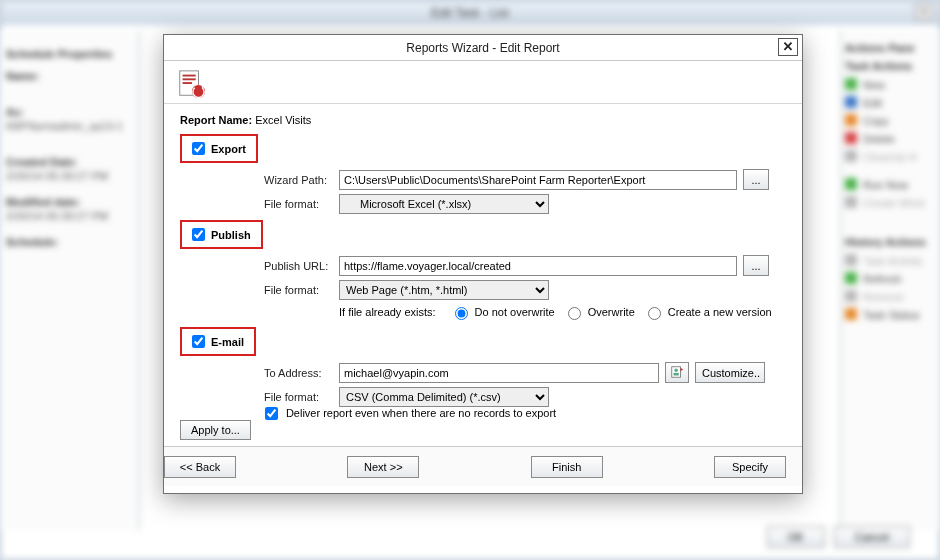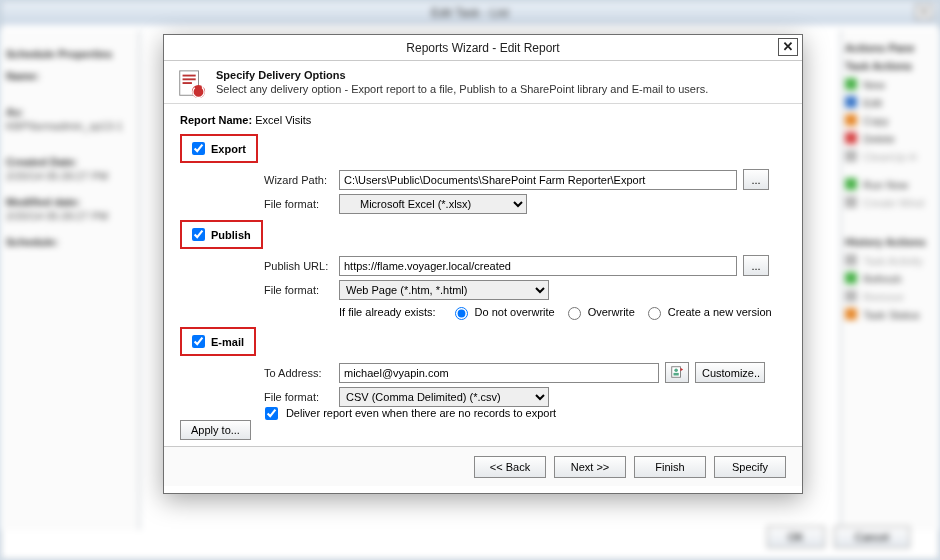--- a/index.html
+++ b/index.html
@@ -227,21 +227,21 @@
   display: flex;
   align-items: center;
   gap: 5px;
   font-size: 11px;
 }
 
 .modal-footer {
   border-top: 1px solid #c9c9c9;
   height: 40px;
   display: flex;
-  justify-content: flex-end;
+  justify-content: space-between;
   align-items: center;
   padding-right: 16px;
   gap: 8px;
   background: #fafafa;
 }
 .footer-btn {
   border: 1px solid #8a8a8a;
   background: linear-gradient(#fefefe,#e6e9ec);
   padding: 4px 0;
   width: 72px;
@@ -317,24 +317,20 @@
         <rect x="7" y="6" width="14" height="2" fill="#b33"></rect>
         <rect x="7" y="10" width="14" height="2" fill="#b33"></rect>
         <rect x="7" y="14" width="10" height="2" fill="#b33"></rect>
         <circle cx="24" cy="24" r="7" fill="#c93030"></circle>
         <path d="M21 24 l6 0 m-3 -3 l0 6" stroke="#fff" stroke-width="0"></path>
         <path d="M20 24 l4 4 l4 -8" fill="none"></path>
         <path d="M28 20 a6 6 0 1 1 -8 0" fill="none" stroke="#fff" stroke-width="1.5"></path>
         <path d="M27 19 l3 -2 l-1 4 z" fill="#fff"></path>
       </svg>
     </div>
-    <div class="modal-header-text">
-      <h3>Specify Delivery Options</h3>
-      <p>Select any delivery option - Export report to a file, Publish to a SharePoint library and E-mail to users.</p>
-    </div>
   </div>
 
   <div class="modal-body">
     <div class="rn-line">
       <span class="rn-lbl">Report Name:</span>
       <span>Excel Visits</span>
     </div>
 
     
     <label class="opt-check">
@@ -343,21 +339,21 @@
     </label>
     <div class="field-area">
       <div class="row">
         <span class="lbl">Wizard Path:</span>
         <input type="text" style="width: 398px;" value="C:\Users\Public\Documents\SharePoint Farm Reporter\Export">
         <span style="width:6px;"></span>
         <button class="btn-small" style="width:26px;">...</button>
       </div>
       <div class="row">
         <span class="lbl">File format:</span>
-        <select style="width:188px;padding-left:16px;">
+        <select style="width:210px;padding-left:16px;">
           <option>Microsoft Excel (*.xlsx)</option>
         </select>
       </div>
     </div>
 
     
     <label class="opt-check">
       <input type="checkbox" checked="" style="">
       <span>Publish</span>
     </label>

